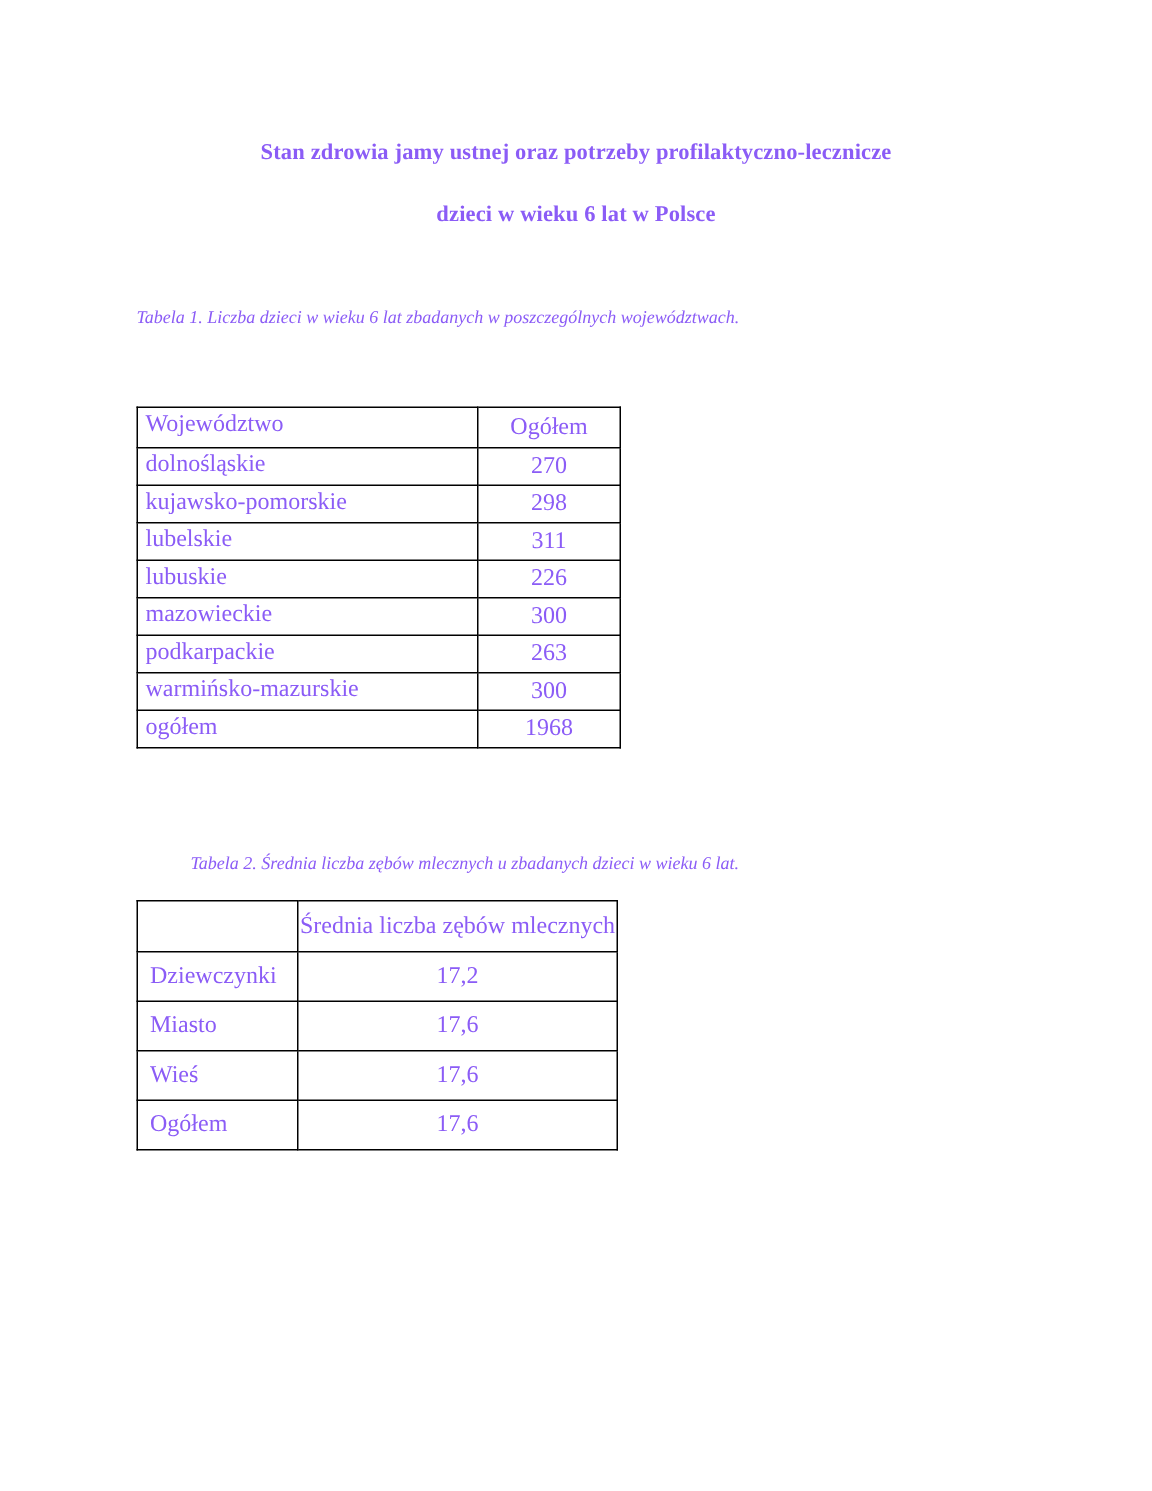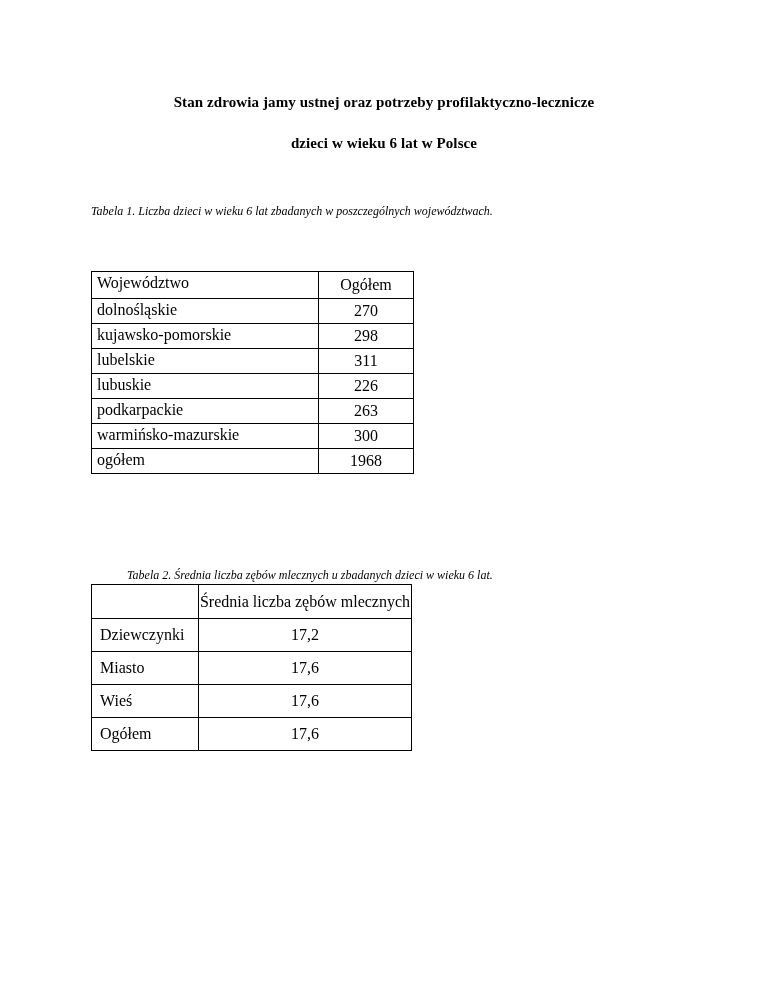--- a/index.html
+++ b/index.html
@@ -5,21 +5,21 @@
   html, body {
     margin: 0;
     padding: 0;
     background: #ffffff;
   }
   .page {
     position: relative;
     width: 768px;
     height: 994px;
     background: #ffffff;
-    color: #000000;
+    color: #8b5cf6;
     font-family: "Liberation Serif", "DejaVu Serif", serif;
     overflow: hidden;
   }
   .doc-title {
     position: absolute;
     left: 0;
     width: 100%;
     text-align: center;
     font-weight: bold;
     font-size: 15px;
@@ -37,21 +37,21 @@
   .caption-1 { top: 204px; }
   .caption-2 { top: 568px; margin-left: 36px; }
   table {
     position: absolute;
     left: 91px;
     border-collapse: collapse;
     table-layout: fixed;
     margin-top: 28px;
   }
   .t1 { top: 243px; }
-  .t2 { top: 556px; }
+  .t2 { top: 572px; }
   td {
     border: 1px solid #000000;
     font-size: 16px;
     font-family: "Liberation Serif", "DejaVu Serif", serif;
     overflow: hidden;
   }
   .t1 tr { height: 25px; }
   .t1 tr.hdr { height: 27px; }
   .t1 td.c1 {
     width: 216px;
@@ -106,20 +106,24 @@
       </tr>
       <tr>
         <td class="c1">lubelskie</td>
         <td class="c2">311</td>
       </tr>
       <tr>
         <td class="c1">lubuskie</td>
         <td class="c2">226</td>
       </tr>
       <tr>
+        <td class="c1">mazowieckie</td>
+        <td class="c2">300</td>
+      </tr>
+      <tr>
         <td class="c1">podkarpackie</td>
         <td class="c2">263</td>
       </tr>
       <tr>
         <td class="c1">warmińsko-mazurskie</td>
         <td class="c2">300</td>
       </tr>
       <tr>
         <td class="c1">ogółem</td>
         <td class="c2">1968</td>

